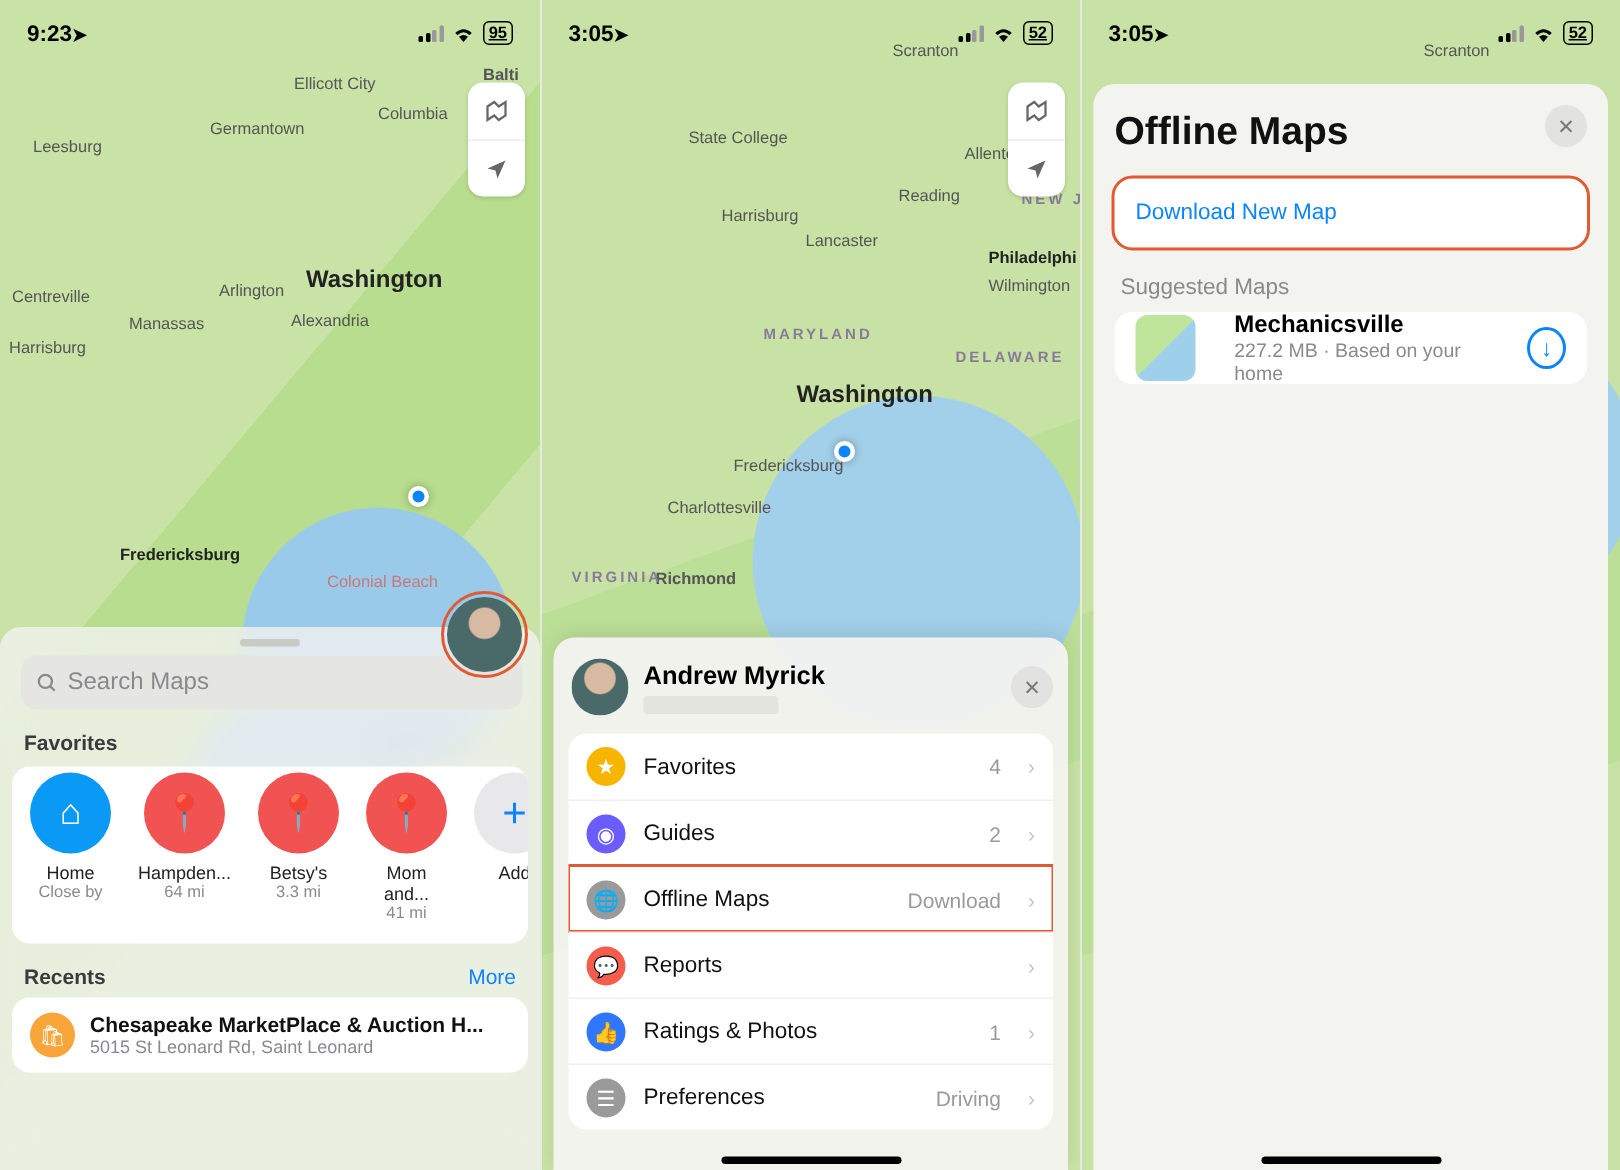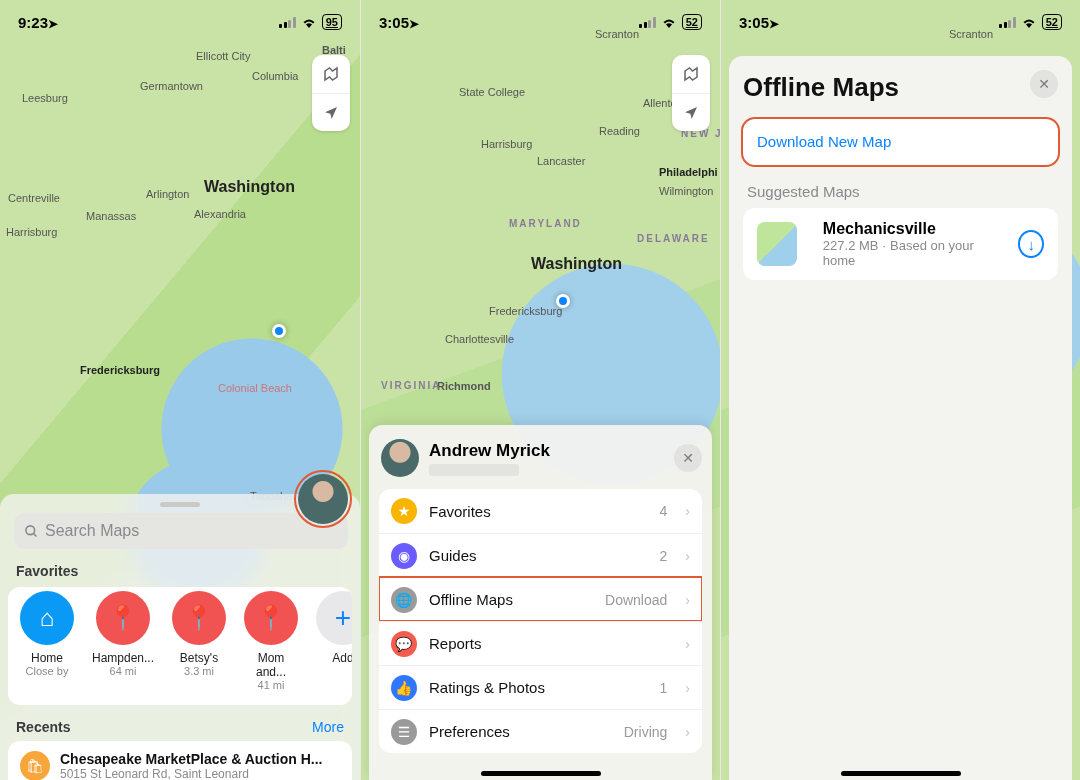--- a/index.html
+++ b/index.html
@@ -34,21 +34,21 @@
   .map-label { position:absolute; font-size:11px; color:#555; white-space:nowrap;}
   .map-label.big { font-weight:700; font-size:16px; color:#222;}
   .map-label.state { letter-spacing:2px; font-size:10px; color:#8a7a9a; font-weight:600;}
   .loc-dot{ position:absolute; width:14px; height:14px; border-radius:50%; background:#0a84ff; border:3px solid #fff; box-shadow:0 0 6px rgba(0,0,0,.3);}
 
   .map-ctrls { position:absolute; top:55px; right:10px; width:38px; background:#fff; border-radius:10px; box-shadow:0 1px 3px rgba(0,0,0,.15); overflow:hidden; z-index:30;}
   .map-ctrls div{ height:38px; display:flex; align-items:center; justify-content:center; color:#666; font-size:17px;}
   .map-ctrls div+div{ border-top:1px solid #eee;}
 
   
-  .sheet1 { position:absolute; left:0; right:0; bottom:0; height:286px; background:#f3f3f0cc; backdrop-filter:blur(10px); border-radius:14px 14px 0 0; padding-top:8px; z-index:20;}
+  .sheet1 { position:absolute; left:0; right:0; bottom:0; height:362px; background:#f3f3f0cc; backdrop-filter:blur(10px); border-radius:14px 14px 0 0; padding-top:8px; z-index:20;}
   .grabber{ width:40px; height:5px; background:#c9c9c6; border-radius:3px; margin:0 auto 6px;}
   .search-row{ display:flex; align-items:center; gap:10px; padding:0 12px 10px 14px;}
   .search-box{ flex:1; height:36px; background:#e5e5e2; border-radius:10px; display:flex; align-items:center; padding:0 10px; color:#8a8a8e; font-size:16px; gap:6px;}
   .avatar{ width:50px; height:50px; border-radius:50%; background:radial-gradient(circle at 50% 35%, #d8b9a2 0 10px,transparent 11px), #4a6a6a; position:relative; }
   .avatar.ring{ outline:2px solid #e25a34; outline-offset:2px; position:absolute; right:12px; top:-20px;}
   .sec-title{ font-size:14px; font-weight:600; color:#3a3a3c; padding:4px 16px 8px;}
   .favs{ display:flex; gap:18px; padding:4px 12px 14px 12px; overflow:hidden; background:#fff; margin:0 8px; border-radius:12px;}
   .fav{ width:62px; text-align:center; font-size:12px; color:#222; }
   .fav .circ{ width:54px; height:54px; border-radius:50%; margin:0 auto 6px; display:flex; align-items:center; justify-content:center; font-size:24px; color:#fff;}
   .fav .sub{ color:#8a8a8e; font-size:11px;}
@@ -80,21 +80,21 @@
 
   .home-ind{ position:absolute; bottom:4px; left:50%; transform:translateX(-50%); width:120px; height:5px; background:#000; border-radius:3px; z-index:60;}
 
   
   .panel3{ position:absolute; left:8px; right:8px; top:56px; bottom:0; background:#f3f3f0; border-radius:14px 14px 0 0; padding:16px 14px; z-index:20;}
   .panel3 h1{ font-size:26px; font-weight:800; color:#111; }
   .panel3 .close-btn{ position:absolute; top:14px; right:14px;}
   .dl-row{ background:#fff; border-radius:12px; padding:14px 14px; margin-top:16px; outline:2px solid #e25a34; }
   .dl-row span{ color:#0a84ff; font-size:15px;}
   .sugg-title{ font-size:15px; color:#8a8a8e; margin:18px 0 8px 4px;}
-  .sugg-card{ background:#fff; border-radius:12px; padding:12px 14px; display:flex; align-items:center; gap:26px;}
+  .sugg-card{ background:#fff; border-radius:12px; padding:0 14px; display:flex; align-items:center; gap:26px;}
   .sugg-thumb{ width:44px; height:44px; border-radius:8px; background:linear-gradient(135deg,#bfe59a 0 50%,#9ed0ec 50% 100%);}
   .sugg-card .nm{ font-weight:700; font-size:16px;}
   .sugg-card .meta{ font-size:13px; color:#8a8a8e;}
   .dl-ico{ margin-left:auto; width:28px; height:28px; border:2px solid #0a84ff; border-radius:50%; color:#0a84ff; display:flex; align-items:center; justify-content:center; font-size:15px;}
 </style>
 </head>
 <body>
 
 <div class="stage">
 

